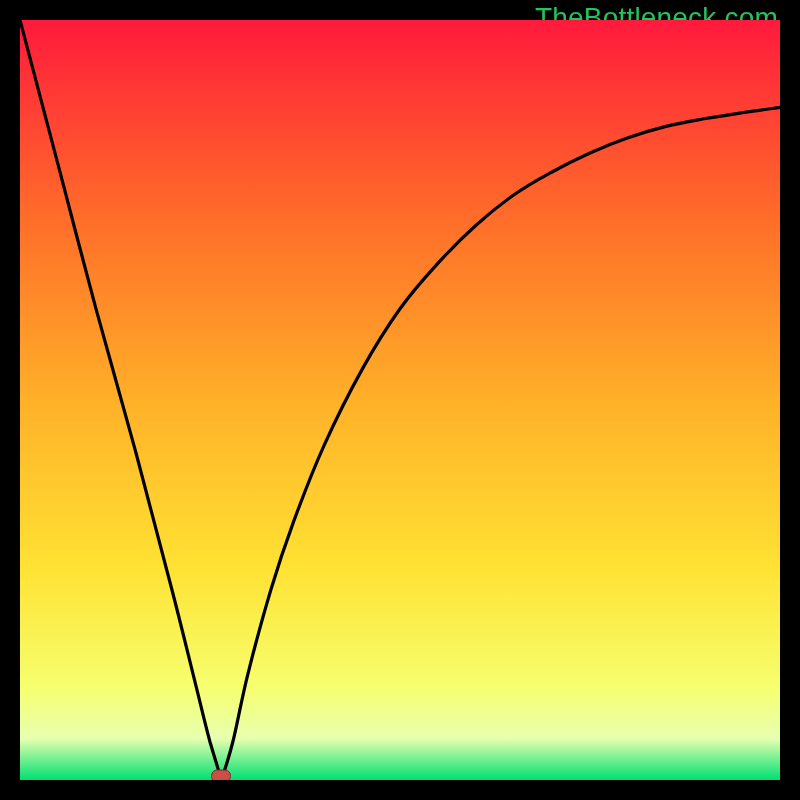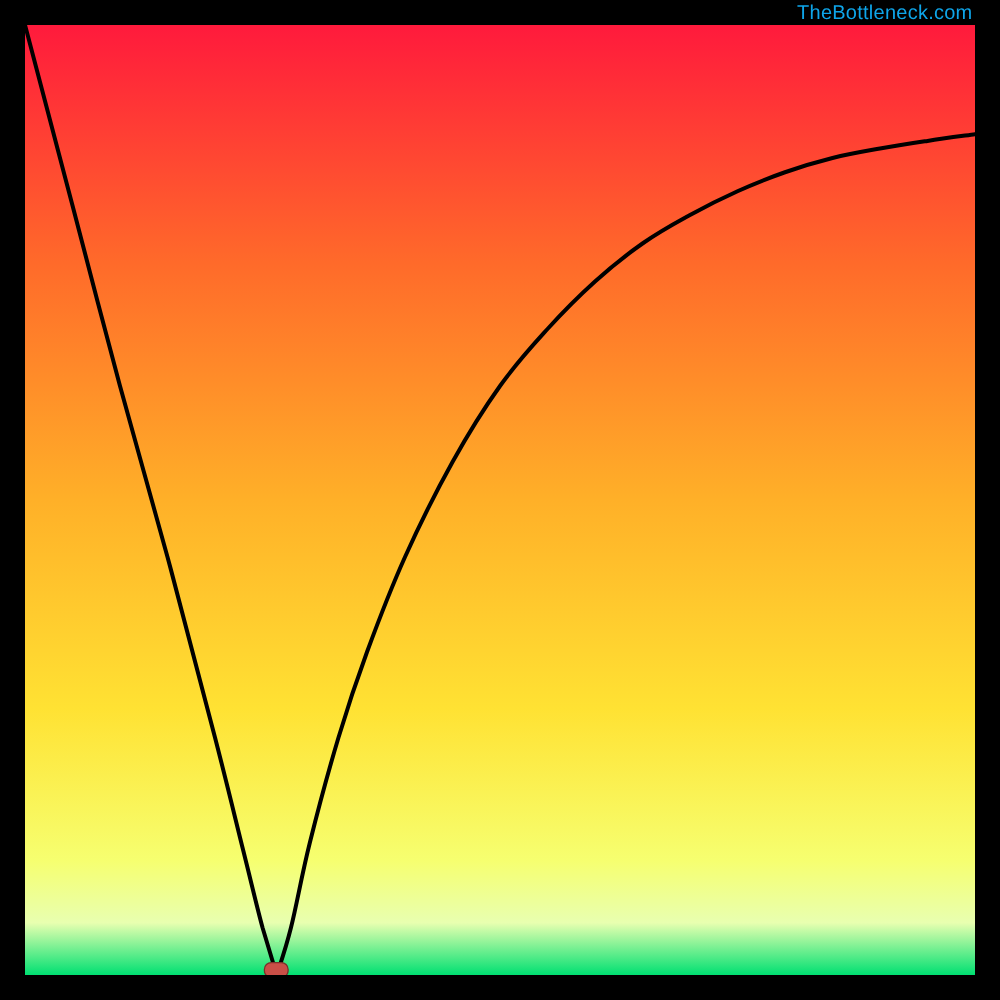--- a/index.html
+++ b/index.html
@@ -45,22 +45,22 @@
     position: absolute;
     width: 18px;
     height: 11px;
     border-radius: 6px;
     transform: translate(-50%, -50%);
   }
   .watermark {
     position: absolute;
     top: 2px;
     right: 22px;
-    color: #0ea5e9;
-    font-size: 16px;
+    color: #22c55e;
+    font-size: 28px;
     letter-spacing: 0.2px;
   }
 </style>
 </head>
 <body>
 
 <div class="watermark">TheBottleneck.com</div>
 
 <div class="frame">
   <div class="plot-clip">

